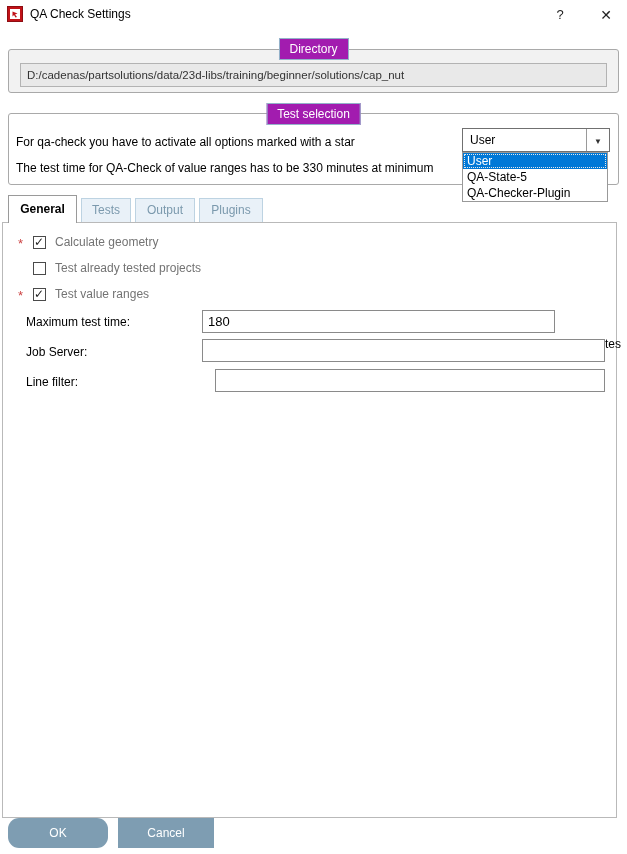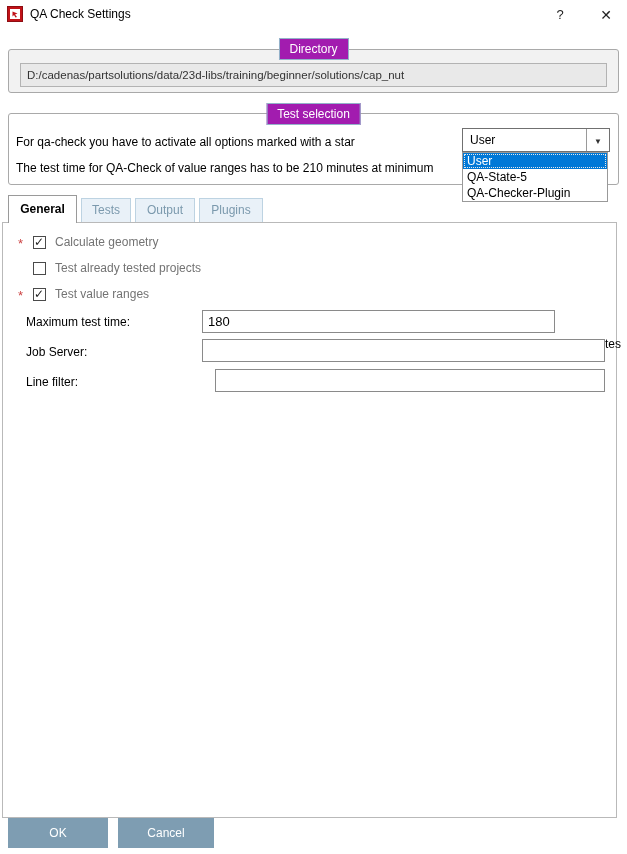--- a/index.html
+++ b/index.html
@@ -65,21 +65,21 @@
   .lbl-maxtime{top:314px;} .lbl-jobserver{top:344px;} .lbl-linefilter{top:374px;}
   .text-input{position:absolute;box-sizing:border-box;height:23px;background:#fff;
     border:1px solid #8a8a8a;font-family:inherit;font-size:13px;color:#000;padding:0 5px;outline:none;}
   .inp-maxtime{left:202px;top:310px;width:353px;}
   .inp-jobserver{left:202px;top:339px;width:403px;}
   .inp-linefilter{left:215px;top:369px;width:390px;}
   .suffix{position:absolute;left:579px;top:314px;height:16px;line-height:16px;font-size:12px;color:#000;margin-top:22px;}
   
   .btn{position:absolute;top:818px;height:30px;background:#7e9db2;border:none;color:#fff;
     font-family:inherit;font-size:12px;cursor:default;}
-  .ok-btn{left:8px;width:100px;}
+  .ok-btn{left:8px;width:100px;border-radius:11px;}
   .cancel-btn{left:118px;width:96px;}
 </style>
 </head>
 <body>
 
 <div class="window">
 
   <div class="titlebar">
     <span class="app-icon">
       <svg width="16" height="16" viewBox="0 0 16 16">
@@ -93,21 +93,21 @@
     <button class="cap-btn close-btn">✕</button>
   </div>
 
   <div class="groupbox dir-group"></div>
   <div class="group-badge dir-badge">Directory</div>
   <div class="path-field">D:/cadenas/partsolutions/data/23d-libs/training/beginner/solutions/cap_nut</div>
 
   <div class="groupbox ts-group"></div>
   <div class="group-badge ts-badge">Test selection</div>
   <div class="ts-line ts-line1">For qa-check you have to activate all options marked with a star</div>
-  <div class="ts-line ts-line2">The test time for QA-Check of value ranges has to be 210 minutes at minimum</div>
+  <div class="ts-line ts-line2">The test time for QA-Check of value ranges has to be 330 minutes at minimum</div>
 
   <div class="combo">
     <span class="combo-value">User</span>
     <span class="combo-arrow-btn">
       <span class="combo-arrow">▼</span>
     </span>
   </div>
 
   <div class="combo-list">
     <div class="combo-opt selected">User</div>

